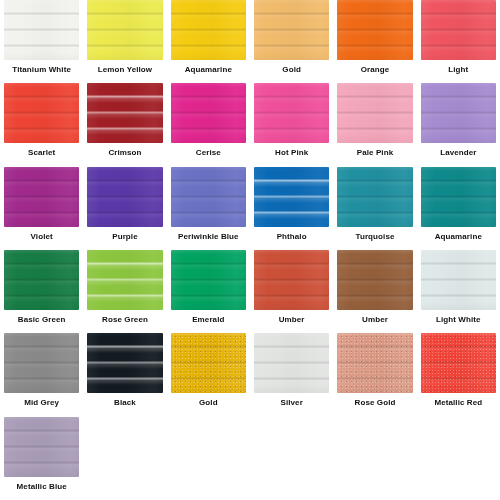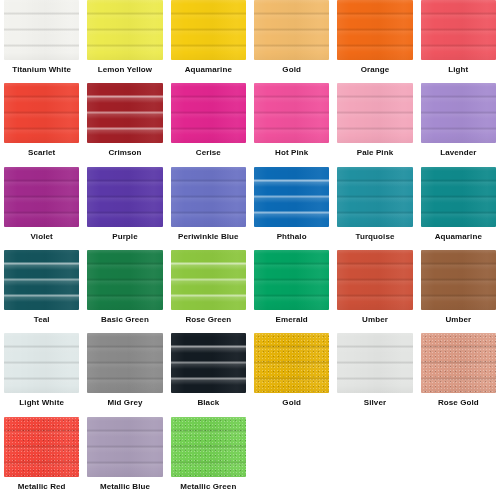--- a/index.html
+++ b/index.html
@@ -275,28 +275,20 @@
     </div>
     <div class="swatch-cell">
       <div class="swatch-chip" style="background-color: rgb(15, 138, 140);">
         <div class="sheen"></div>
         <div class="speckle"></div>
         <div class="bands"></div>
       </div>
       <div class="swatch-label">Aquamarine</div>
     </div>
     <div class="swatch-cell">
-      <div class="swatch-chip light-lines" style="background-color: rgb(20, 84, 92);">
-        <div class="sheen"></div>
-        <div class="speckle"></div>
-        <div class="bands"></div>
-      </div>
-      <div class="swatch-label">Teal</div>
-    </div>
-    <div class="swatch-cell">
       <div class="swatch-chip" style="background-color: rgb(23, 124, 69);">
         <div class="sheen"></div>
         <div class="speckle"></div>
         <div class="bands"></div>
       </div>
       <div class="swatch-label">Basic Green</div>
     </div>
     <div class="swatch-cell">
       <div class="swatch-chip light-lines" style="background-color: rgb(140, 198, 63);">
         <div class="sheen"></div>
@@ -386,21 +378,13 @@
       <div class="swatch-label">Metallic Red</div>
     </div>
     <div class="swatch-cell">
       <div class="swatch-chip" style="background-color: rgb(169, 156, 184);">
         <div class="sheen"></div>
         <div class="speckle"></div>
         <div class="bands"></div>
       </div>
       <div class="swatch-label">Metallic Blue</div>
     </div>
-    <div class="swatch-cell">
-      <div class="swatch-chip glitter" style="background-color: rgb(114, 207, 82);">
-        <div class="sheen"></div>
-        <div class="speckle"></div>
-        <div class="bands"></div>
-      </div>
-      <div class="swatch-label">Metallic Green</div>
-    </div>
   </div>
 
 </body></html>

